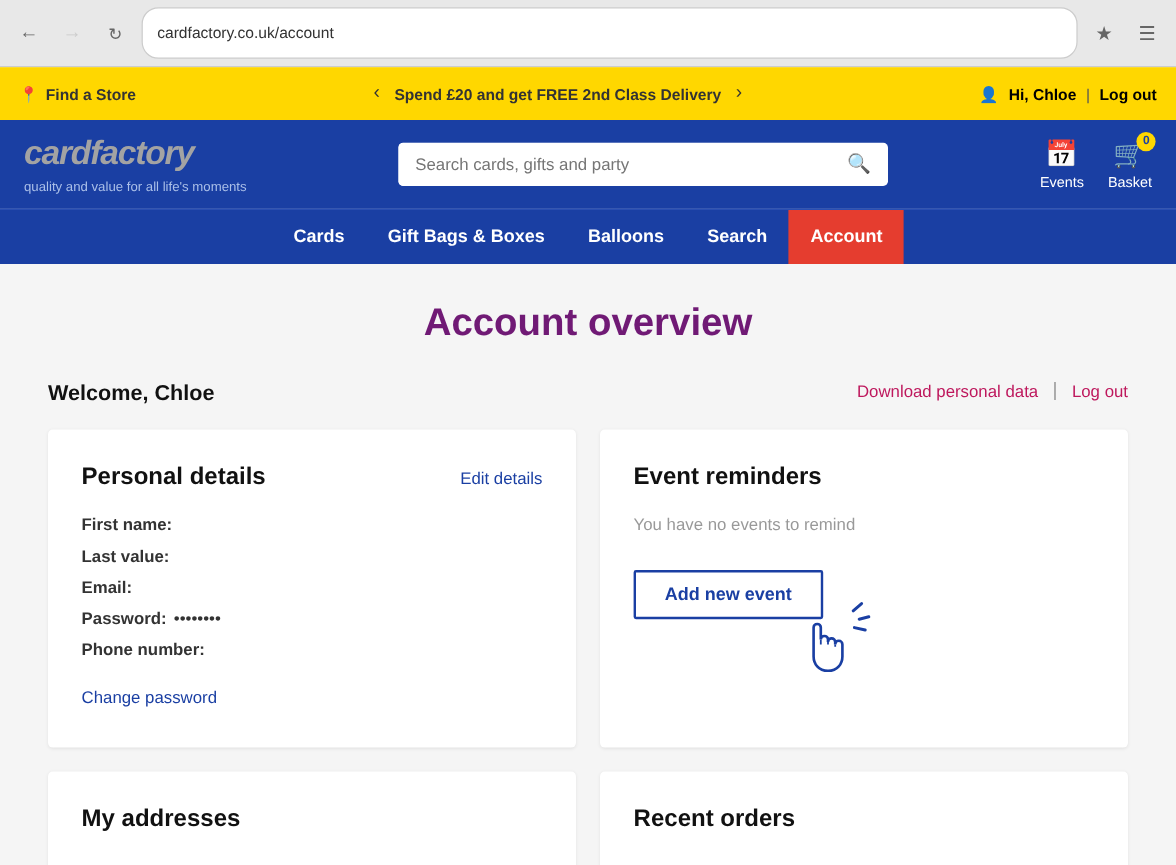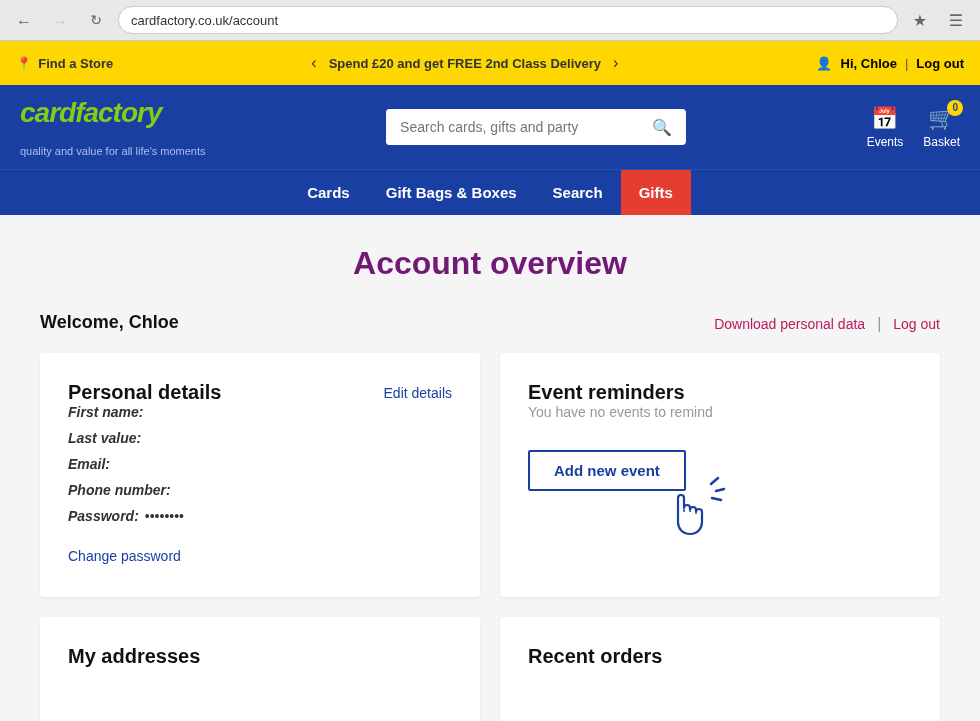--- a/index.html
+++ b/index.html
@@ -24,21 +24,21 @@
     .browser-nav-btn.disabled { color: #ccc; }
     .browser-reload-btn {
       width: 28px; height: 28px;
       background: none; border: none;
       cursor: pointer;
       display: flex; align-items: center; justify-content: center;
       color: #666; font-size: 14px;
     }
     .browser-url-bar {
       flex: 1;
-      height: 28px;
+      height: 43px;
       border: 1px solid #ccc;
       border-radius: 14px;
       background: white;
       padding: 0 12px;
       font-size: 13px;
       color: #333;
     }
     .browser-star-btn, .browser-menu-btn {
       width: 28px; height: 28px;
       background: none; border: none;
@@ -79,30 +79,30 @@
     
     .header {
       background: #1a3fa3;
       padding: 12px 20px;
       display: flex;
       align-items: center;
       justify-content: space-between;
     }
     .logo-area {}
     .logo-text {
-      font-size: 28px; font-weight: 900; color: #84cc16;
+      font-size: 28px; font-weight: 900; color: #a3a3a3;
       font-style: italic; letter-spacing: -1px;
     }
-    .logo-tagline { font-size: 11px; color: #aabfe8; margin-top: 16px; }
+    .logo-tagline { font-size: 11px; color: #aabfe8; margin-top: 6px; }
     .search-bar {
       display: flex; align-items: center;
       background: white;
       border-radius: 4px;
       overflow: hidden;
-      width: 300px;
+      width: 408px;
     }
     .search-input {
       flex: 1; border: none; outline: none;
       padding: 10px 14px; font-size: 14px; color: #666;
     }
     .search-btn {
       background: none; border: none; cursor: pointer;
       padding: 8px 14px; color: #555;
       font-size: 16px;
     }
@@ -145,21 +145,21 @@
       background: #f5f5f5;
       min-height: 500px;
       padding: 30px 40px;
     }
     .page-title {
       text-align: center;
       font-size: 32px; font-weight: bold; color: #701a75;
       margin-bottom: 30px;
     }
     .welcome-bar {
-      display: flex; align-items: flex-end; justify-content: space-between;
+      display: flex; align-items: flex-start; justify-content: space-between;
       margin-bottom: 20px;
       margin-top: 29px;
     }
     .welcome-text { font-size: 18px; font-weight: bold; color: #111; }
     .welcome-actions { display: flex; align-items: center; gap: 12px; }
     .welcome-link {
       font-size: 14px; color: #be185d; text-decoration: none; cursor: pointer;
     }
     .welcome-separator { color: #999; }
 
@@ -170,29 +170,30 @@
       gap: 20px;
     }
     .card-section {
       background: white;
       border-radius: 4px;
       padding: 28px 28px 32px;
       box-shadow: 0 1px 3px rgba(0,0,0,0.08);
     }
     .card-header {
       display: flex; align-items: center; justify-content: space-between;
+      margin-bottom: 20px;
     }
     .card-title { font-size: 20px; font-weight: bold; color: #111; }
     .card-edit-link {
       font-size: 14px; color: #1a3fa3; text-decoration: none; cursor: pointer;
     }
     .field-label {
       font-size: 14px; color: #333; margin-bottom: 10px;
     }
-    .field-label strong { font-weight: bold; font-style: italic; }
+    .field-label strong { font-weight: bold; }
     .password-field { display: flex; align-items: center; gap: 6px; }
     .change-password-link {
       font-size: 14px; color: #1a3fa3; text-decoration: none;
       cursor: pointer; display: inline-block; margin-top: 14px;
     }
 
     
     .no-events-text { font-size: 14px; color: #999; margin-bottom: 30px; }
     .add-event-btn {
       border: 2px solid #1a3fa3;
@@ -272,22 +273,23 @@
         <span class="basket-badge">0</span>
       </span>
       <span>Basket</span>
     </div>
   </div>
 </div>
 
 <nav class="main-nav">
   <a class="nav-item">Cards</a>
   <a class="nav-item">Gift Bags &amp; Boxes</a>
+  <a class="nav-item">Balloons</a>
   <a class="nav-item">Search</a>
-  <a class="nav-item active">Gifts</a>
+  <a class="nav-item active">Account</a>
 </nav>
 
 <div class="page-content">
   <h1 class="page-title">Account overview</h1>
 
   <div class="welcome-bar">
     <span class="welcome-text">Welcome, Chloe</span>
     <div class="welcome-actions">
       <a class="welcome-link">Download personal data</a>
       <span class="welcome-separator">|</span>
@@ -304,26 +306,26 @@
       </div>
       <div class="field-label">
         <strong>First name:</strong>
       </div>
       <div class="field-label">
         <strong>Last value:</strong>
       </div>
       <div class="field-label">
         <strong>Email:</strong>
       </div>
-      <div class="field-label">
-        <strong>Phone number:</strong>
-      </div>
       <div class="field-label password-field">
         <strong>Password:</strong>
         <span>••••••••</span>
+      </div>
+      <div class="field-label">
+        <strong>Phone number:</strong>
       </div>
       <a class="change-password-link">Change password</a>
     </div>
 
     <div class="card-section">
       <div class="card-header">
         <span class="card-title">Event reminders</span>
       </div>
       <p class="no-events-text">You have no events to remind</p>
       <div class="event-btn-area">

